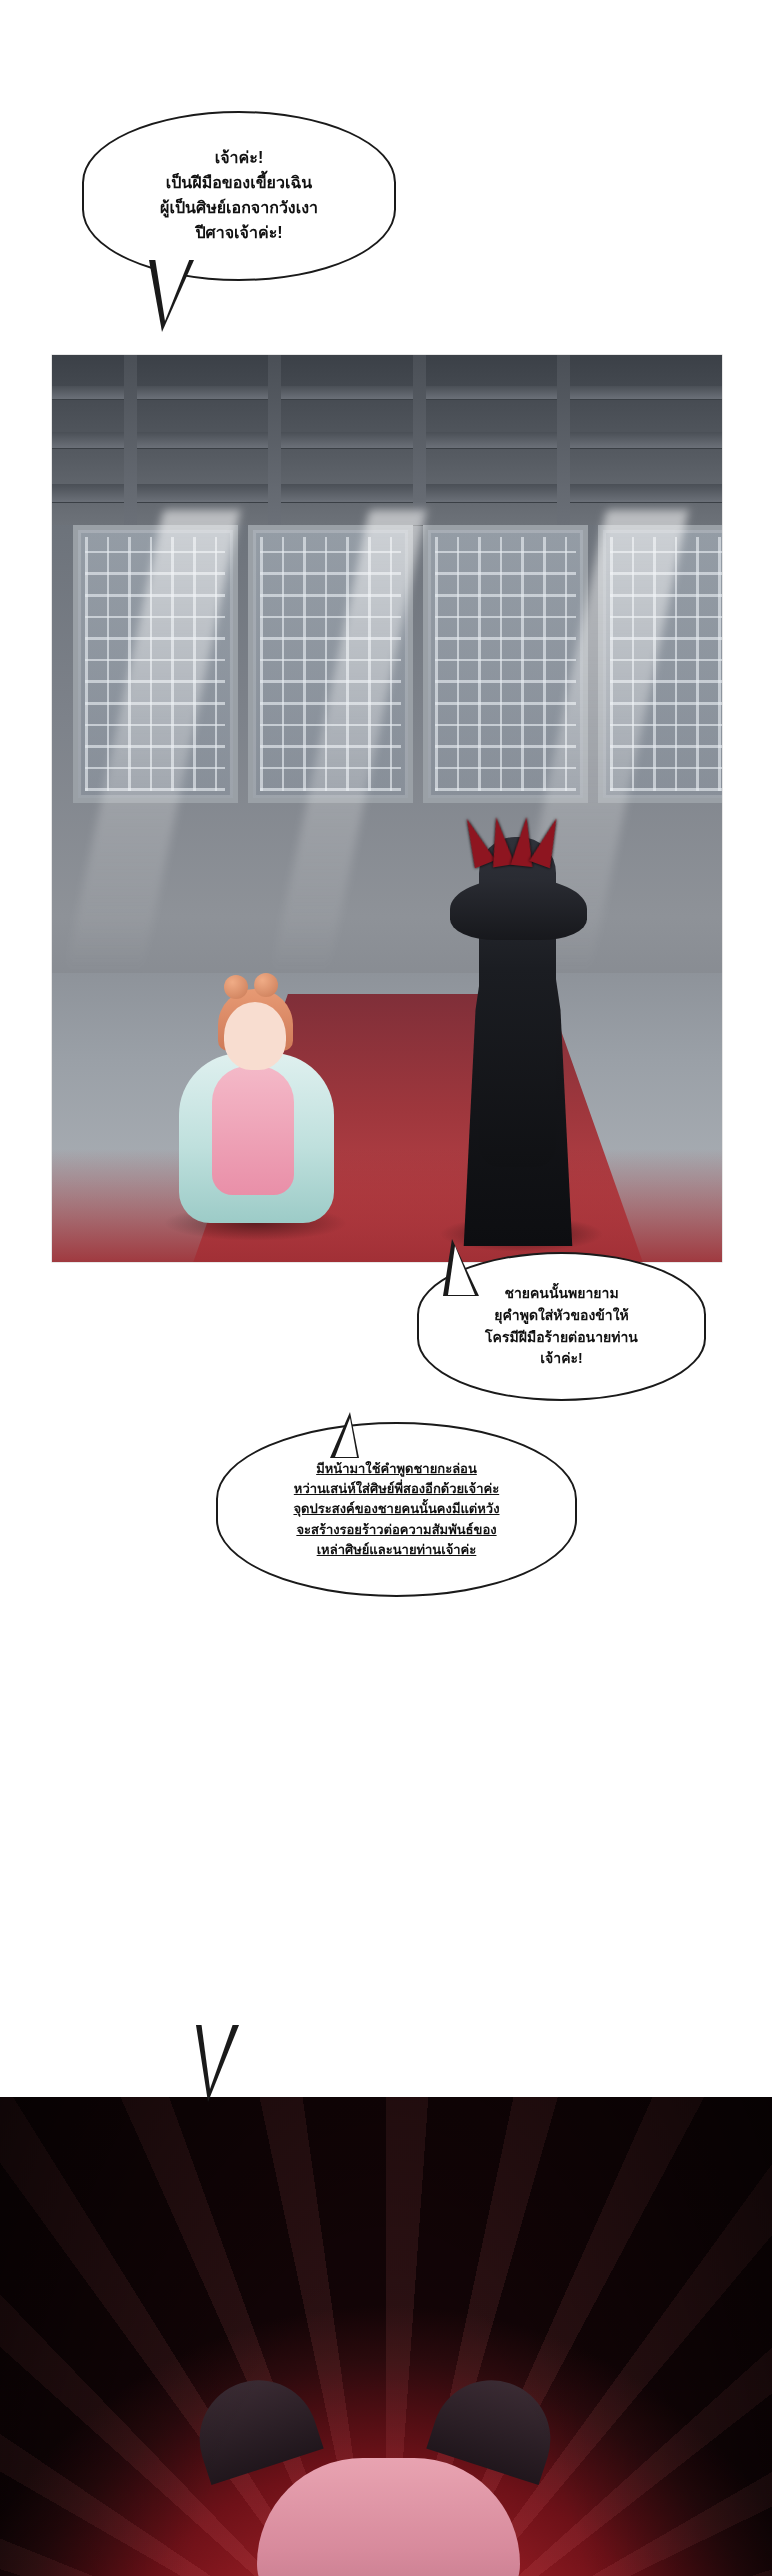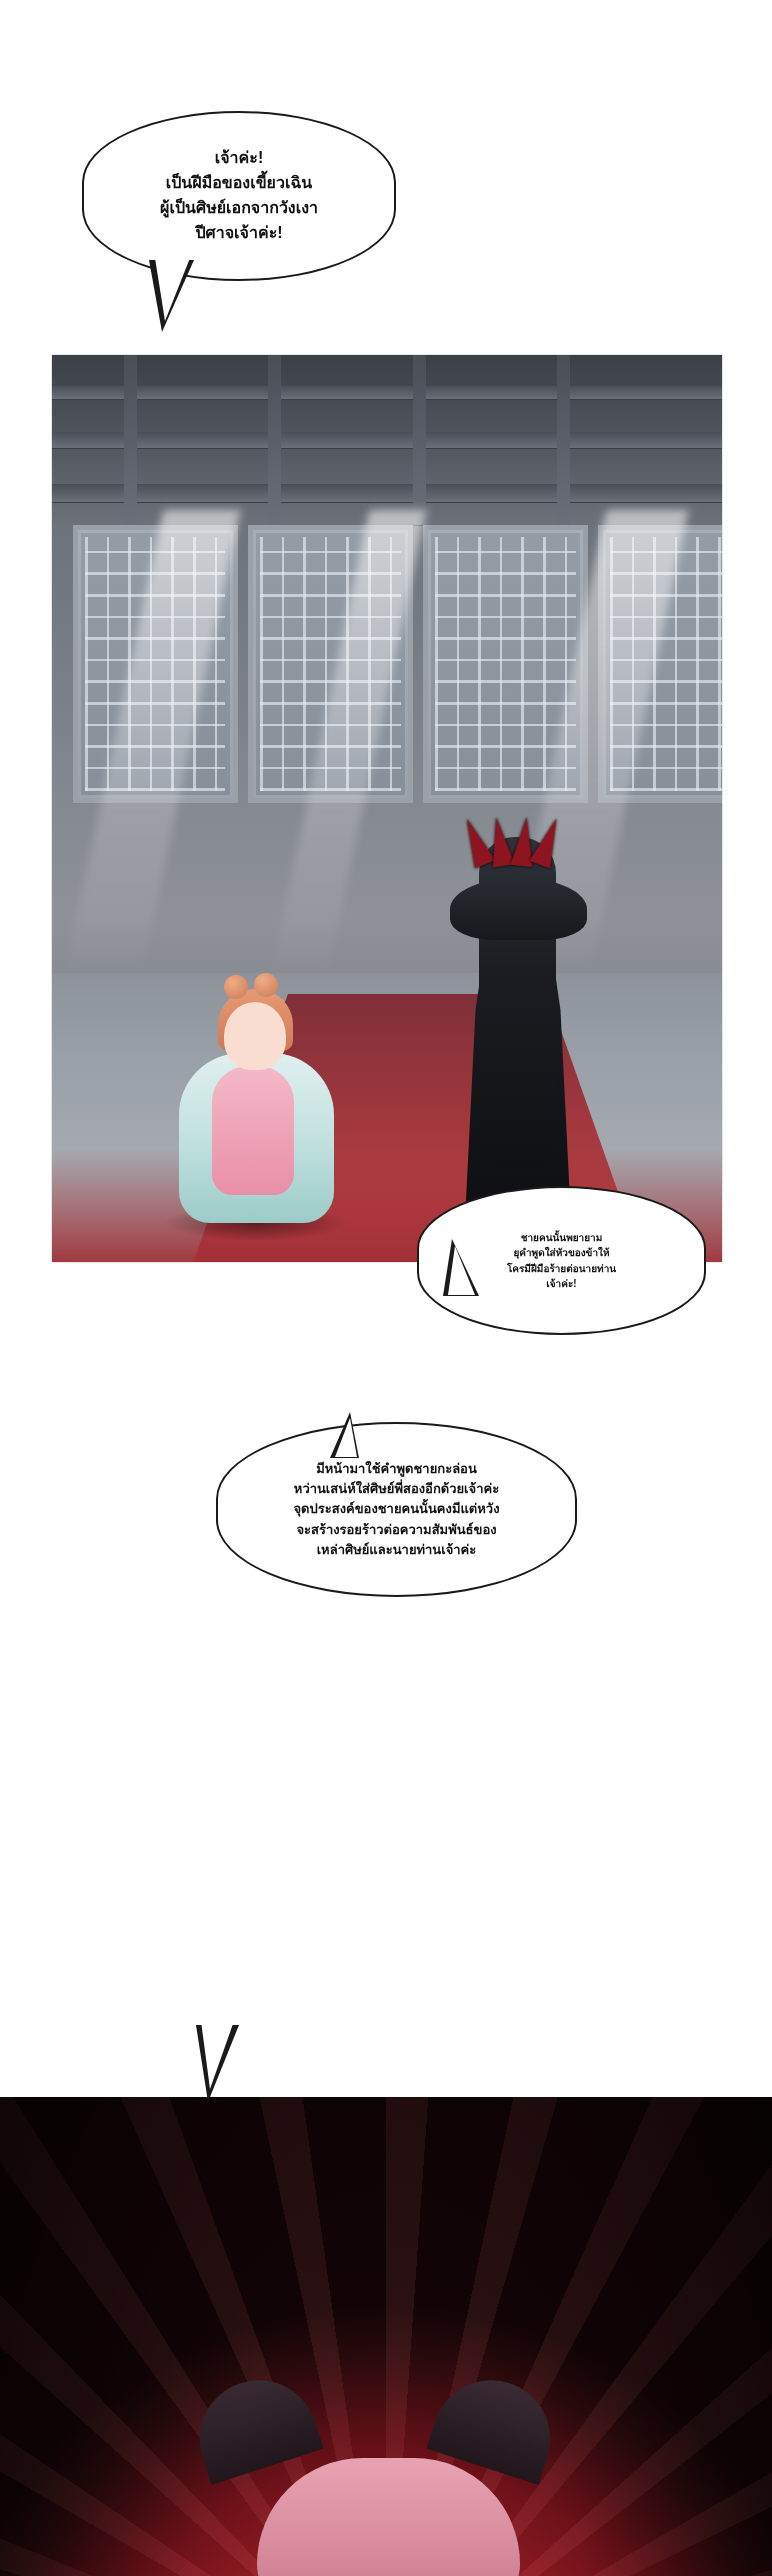--- a/index.html
+++ b/index.html
@@ -65,24 +65,24 @@
     top: 258px;
     border-left: 10.3px solid transparent;
     border-right: 25px solid transparent;
     border-top: 63px solid #ffffff;
     z-index: 42;
   }
 
   
   #bubble2 {
     left: 417px;
-    top: 1186px;
+    top: 1252px;
     width: 289px;
     height: 149px;
-    font-size: 10px;
+    font-size: 14px;
     justify-content: center;
   }
   #tail2 {
     left: 443px;
     top: 1239px;
     border-left: 9.3px solid transparent;
     border-right: 27px solid transparent;
     border-bottom: 57px solid #1a1a1a;
   }
   #tail2b {
@@ -95,20 +95,21 @@
   }
 
   
   #bubble3 {
     left: 216px;
     top: 1422px;
     width: 361px;
     height: 175px;
     font-size: 13px;
     border-radius: 50% / 44%;
+    text-decoration: underline;
   }
   #tail3 {
     left: 330px;
     top: 1412px;
     border-left: 20.6px solid transparent;
     border-right: 9.3px solid transparent;
     border-bottom: 46px solid #1a1a1a;
   }
   #tail3b {
     left: 335px;

